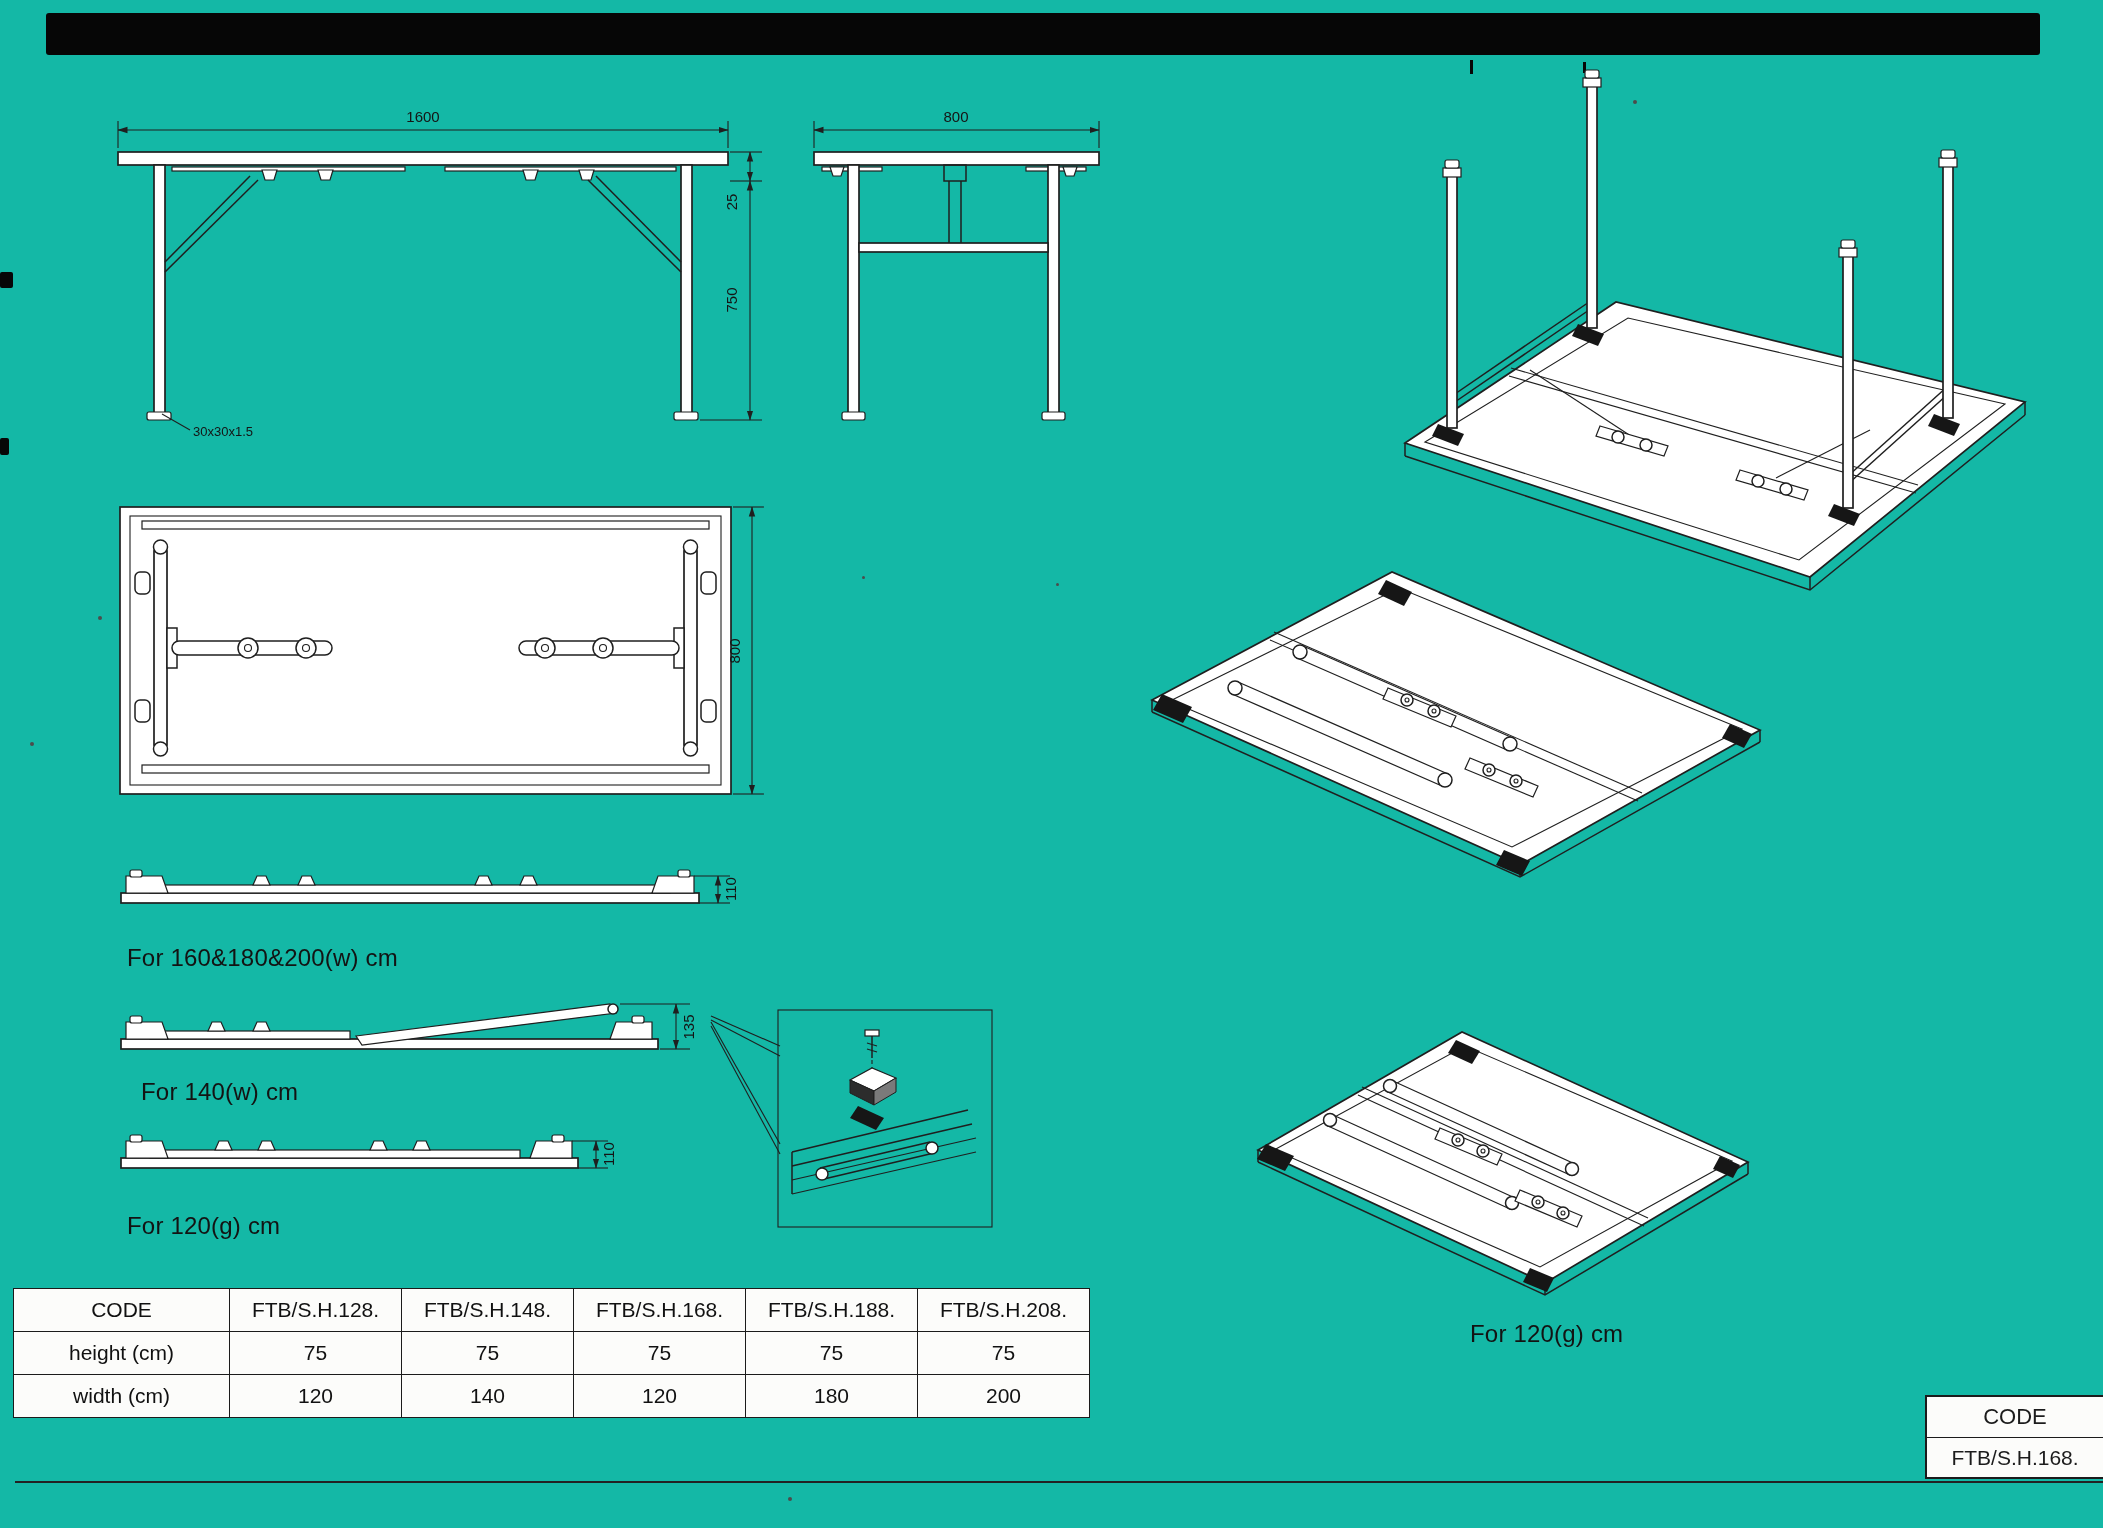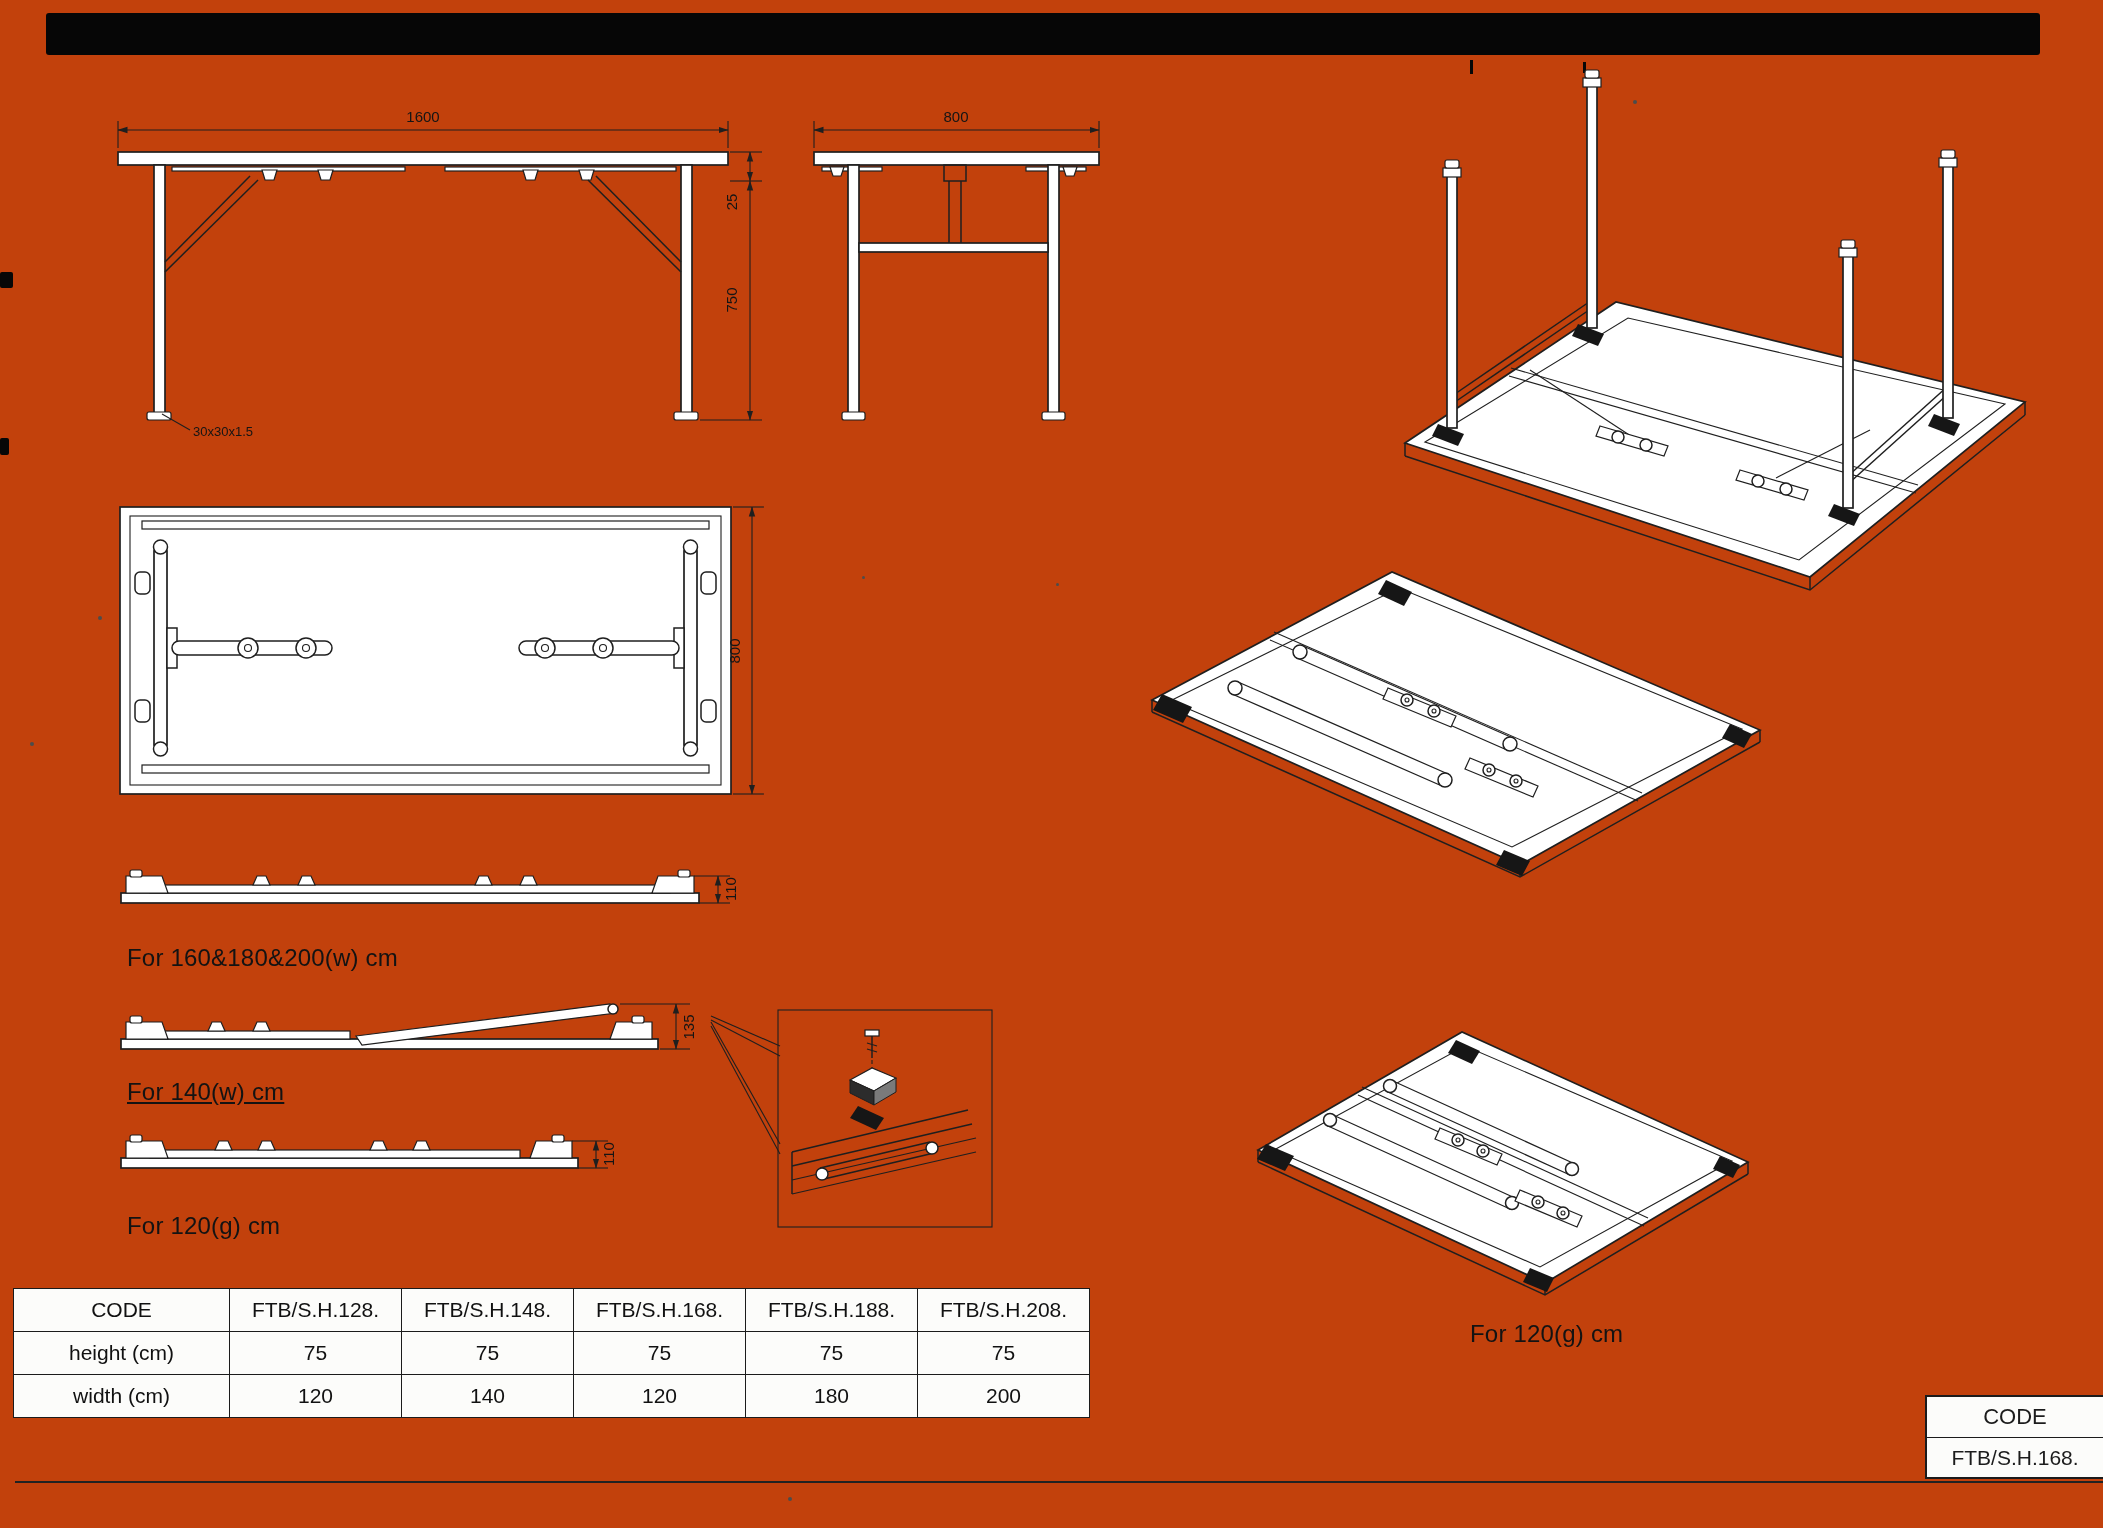--- a/index.html
+++ b/index.html
@@ -2,21 +2,21 @@
 <html><head>
 <meta charset="utf-8">
 <style>
   * { box-sizing: border-box; }
   html, body { margin: 0; padding: 0; }
   body {
     width: 2103px; height: 1528px; overflow: hidden;
     background: #fdfdfb; color: #1c1c1c;
     font-family: "Liberation Sans", sans-serif;
   }
-  .sheet { position: relative; width: 2103px; height: 1528px; background: #c2410c; }
+  .sheet { position: relative; width: 2103px; height: 1528px; background: #14b8a6; }
 
   
   .scanbar { position: absolute; left: 46px; top: 13px; width: 1994px; height: 42px; background: #060606; border-radius: 3px; }
   .tick { position: absolute; background: #070707; }
   .blob { position: absolute; background: #070707; border-radius: 2px; }
   .speck { position: absolute; background: #4c4c4c; border-radius: 50%; }
   .baseline { position: absolute; left: 15px; top: 1481px; width: 2088px; height: 2px; background: #222; }
 
   
   svg .o  { fill: #ffffff; stroke: #1f1f1f; stroke-width: 1.7; }
@@ -347,21 +347,21 @@
       <circle class="wk" cx="1563" cy="1213" r="6"></circle>
         <circle class="t" cx="1563" cy="1213" r="2"></circle>
       <path class="k" d="M1266,1144 l28,12 l-9,15 l-28,-12 z"></path>
       <path class="k" d="M1456,1040 l24,11 l-8,13 l-24,-11 z"></path>
       <path class="k" d="M1720,1156 l20,9 l-7,13 l-20,-9 z"></path>
       <path class="k" d="M1530,1268 l24,10 l-7,14 l-24,-10 z"></path>
     </g>
   </svg>
 
   <div class="viewlabel" style="left:127px; top:944px;">For 160&amp;180&amp;200(w) cm</div>
-  <div class="viewlabel" style="left:127px; top:1078px;text-decoration:underline;">For 140(w) cm</div>
+  <div class="viewlabel" style="left:141px; top:1078px;">For 140(w) cm</div>
   <div class="viewlabel" style="left:127px; top:1212px;">For 120(g) cm</div>
   <div class="viewlabel" style="left:1470px; top:1320px;">For 120(g) cm</div>
 
   <table class="spec">
     <tbody>
         <tr>
       <td class="c0">CODE</td>
       <td class="c">FTB/S.H.128.</td>
       <td class="c">FTB/S.H.148.</td>
       <td class="c">FTB/S.H.168.</td>

